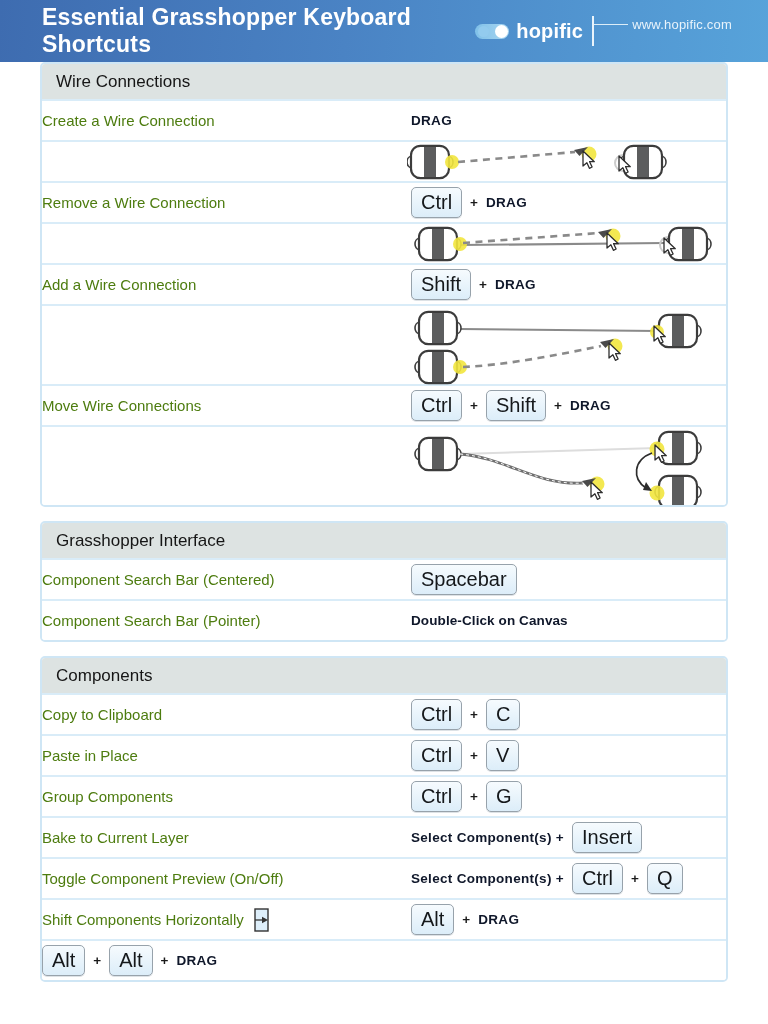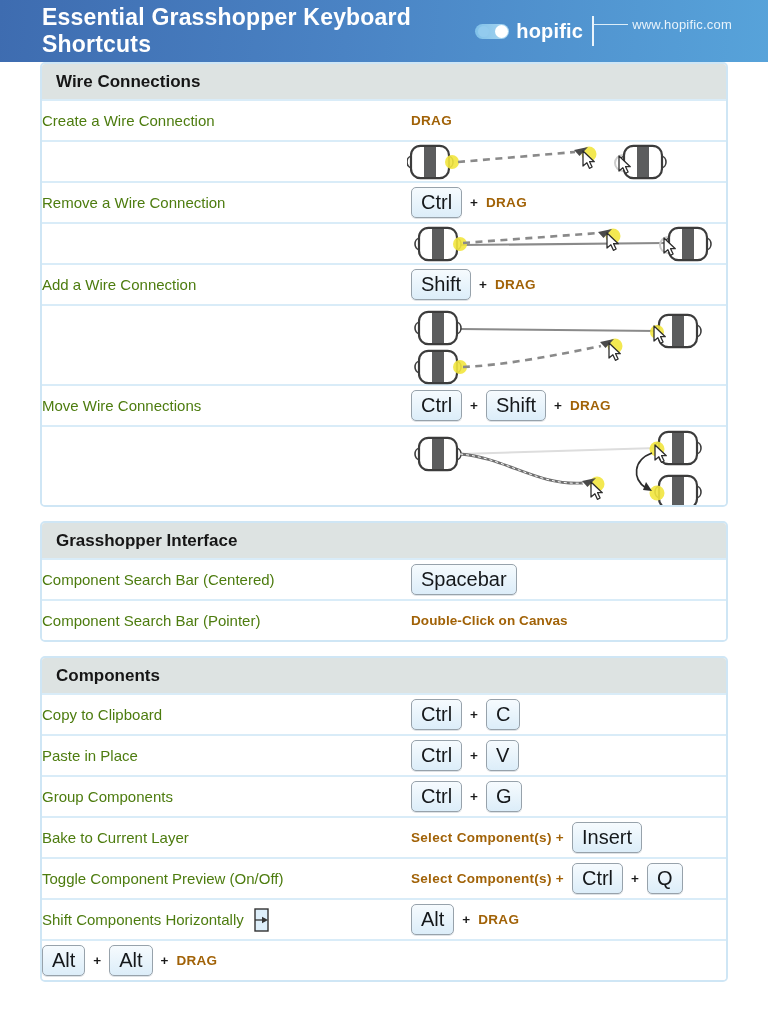--- a/index.html
+++ b/index.html
@@ -24,36 +24,36 @@
   .logo-text { color:#fff; font-size:20px; font-weight:700; letter-spacing:.2px; }
   .logo-caret { width:2px; height:30px; background:#eaf4fb; margin-left:2px; }
   .logo-under { display:flex; align-items:center; margin-top:1px; width:100%; }
   .logo-underline { flex:0 0 34px; height:1px; background:#dcedf8; margin-right:4px; }
   .logo-url { color:#e8f3fb; font-size:13px; letter-spacing:.2px; }
 
   
   .section { margin:0 40px 14px; border:2px solid #cfe6f5; border-radius:5px; background:#fff; overflow:hidden; }
   .section:first-of-type { margin-top:24px; }
   .section-header { background:#dde3e2; padding:0 14px; height:35px; display:flex; align-items:center; }
-  .section-header span { font-size:17px; font-weight:700; color:#161616; }
+  .section-header span { font-size:17px; font-weight:400; color:#161616; }
 
   .row { display:flex; align-items:center; min-height:41px; border-top:2px solid #d9ecf8; background:#fff; }
   .row:first-of-type { border-top:none; }
   .label-cell { flex:1 1 auto; font-size:15px; color:#4d7c0f; display:flex; align-items:center; gap:10px; }
   .shortcut-cell { flex:0 0 315px; display:flex; align-items:center; gap:8px; padding-right:8px; }
 
   .key {
     display:inline-flex; align-items:center; justify-content:center;
     background:linear-gradient(#f6fbfe 0%,#dcedf9 100%);
     border:1.6px solid #97a2ab; border-radius:5px;
     padding:3px 9px; min-width:30px;
     font-size:20px; color:#15181b; box-shadow:0 1px 0 rgba(120,140,155,.25);
   }
   .plus { font-size:13.5px; font-weight:700; color:#1a1a1a; }
-  .stext { font-size:13.5px; font-weight:700; color:#a16207; letter-spacing:.3px; }
+  .stext { font-size:13.5px; font-weight:700; color:#0f172a; letter-spacing:.3px; }
 
   .illus-row { display:block; position:relative; }
   .illus-row svg { display:block; margin-left:365px; }
   .h40 { height:41px; } .h80 { height:80px; }
 
   .label-icon svg { display:block; }
 </style>
 </head>
 <body>
 

